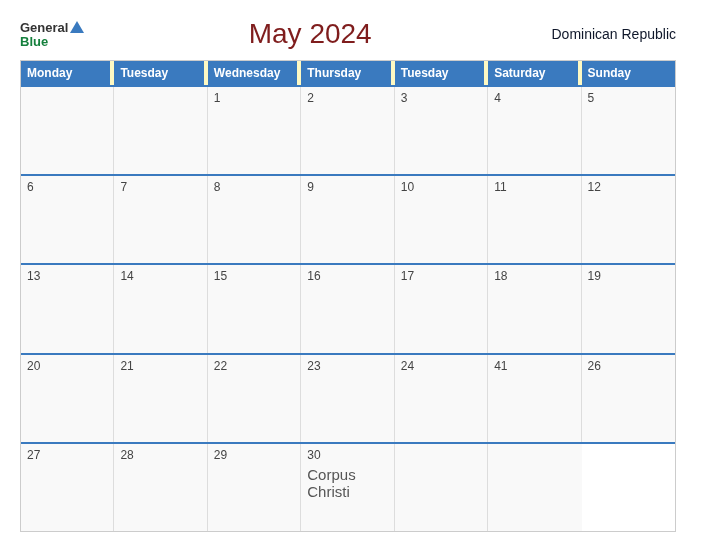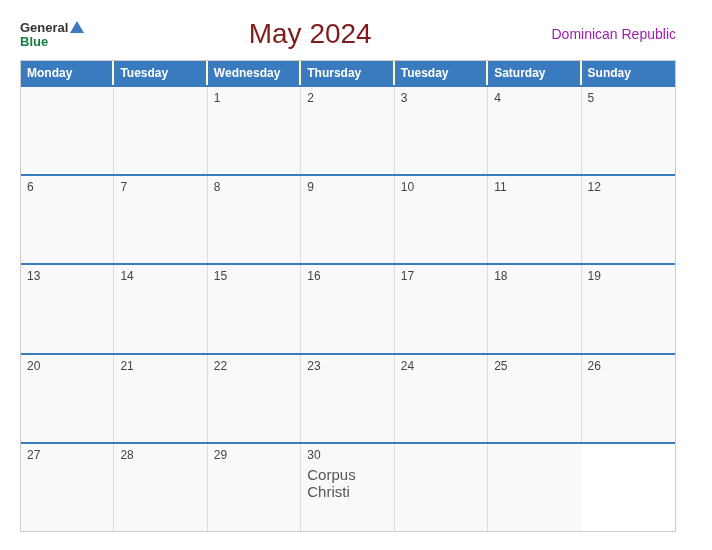--- a/index.html
+++ b/index.html
@@ -46,21 +46,21 @@
     }
     .month-title {
       font-size: 28px;
       font-weight: normal;
       color: #7f1d1d;
       text-align: center;
       flex: 1;
     }
     .country {
       font-size: 14px;
-      color: #a21caf;
+      color: #0f172a;
       text-align: right;
       min-width: 140px;
     }
     .calendar {
       flex: 1;
       border: 1px solid #ccc;
       border-collapse: collapse;
       width: 100%;
       display: flex;
       flex-direction: column;
@@ -68,21 +68,21 @@
     .cal-header-row {
       display: grid;
       grid-template-columns: repeat(7, 1fr);
       background: #3a7abf;
     }
     .cal-header-cell {
       color: #fff;
       font-size: 12px;
       font-weight: bold;
       padding: 5px 6px;
-      border-right: 2px solid #fef9c3;
+      border-right: 4px solid #fef9c3;
       text-align: left;
     }
     .cal-header-cell:last-child {
       border-right: none;
     }
     .cal-body {
       flex: 1;
       display: flex;
       flex-direction: column;
     }
@@ -231,21 +231,21 @@
           <div class="cal-cell">
             <span class="day-number">22</span>
           </div>
           <div class="cal-cell">
             <span class="day-number">23</span>
           </div>
           <div class="cal-cell">
             <span class="day-number">24</span>
           </div>
           <div class="cal-cell">
-            <span class="day-number">25</span>
+            <span class="day-number">41</span>
           </div>
           <div class="cal-cell">
             <span class="day-number">26</span>
           </div>
         </div>
         <div class="cal-week">
           <div class="cal-cell">
             <span class="day-number">27</span>
           </div>
           <div class="cal-cell">

